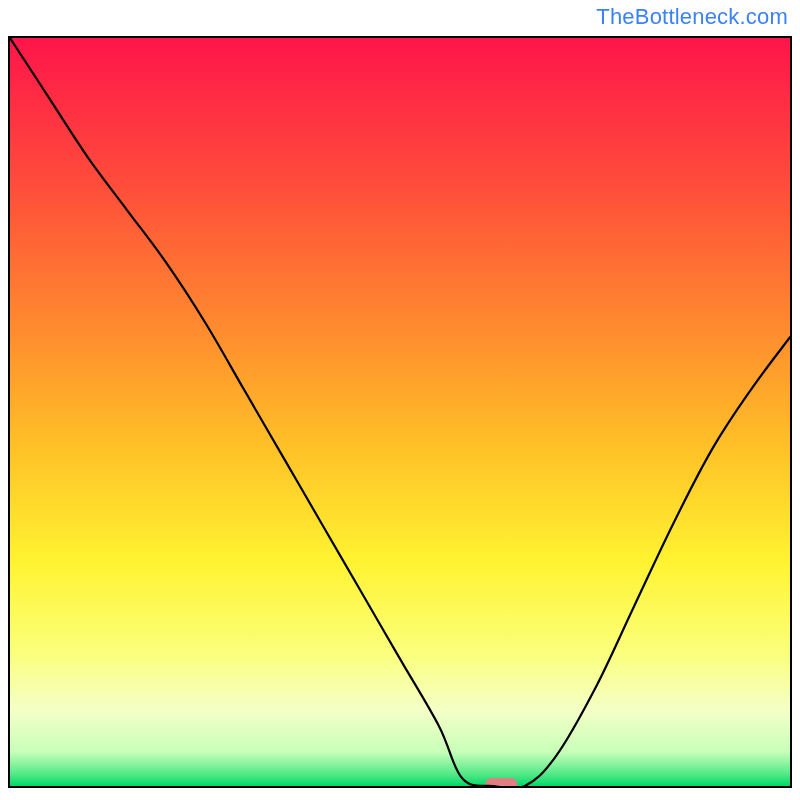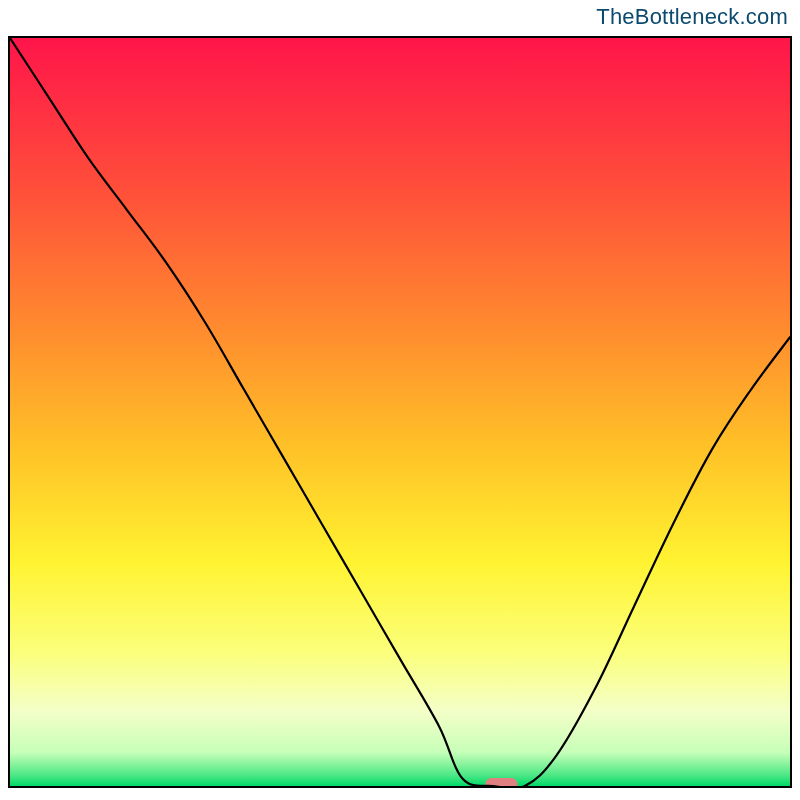--- a/index.html
+++ b/index.html
@@ -16,21 +16,21 @@
     width: 800px;
     height: 800px;
     box-sizing: border-box;
   }
   .watermark {
     position: absolute;
     top: 4px;
     right: 12px;
     font-size: 22px;
     font-weight: 500;
-    color: #0c4a6e;
+    color: #3b82f6;
     letter-spacing: 0.2px;
     z-index: 10;
   }
   .plot-box {
     position: absolute;
     left: 8px;
     right: 8px;
     top: 36px;
     bottom: 12px;
     border: 2px solid #000000;

